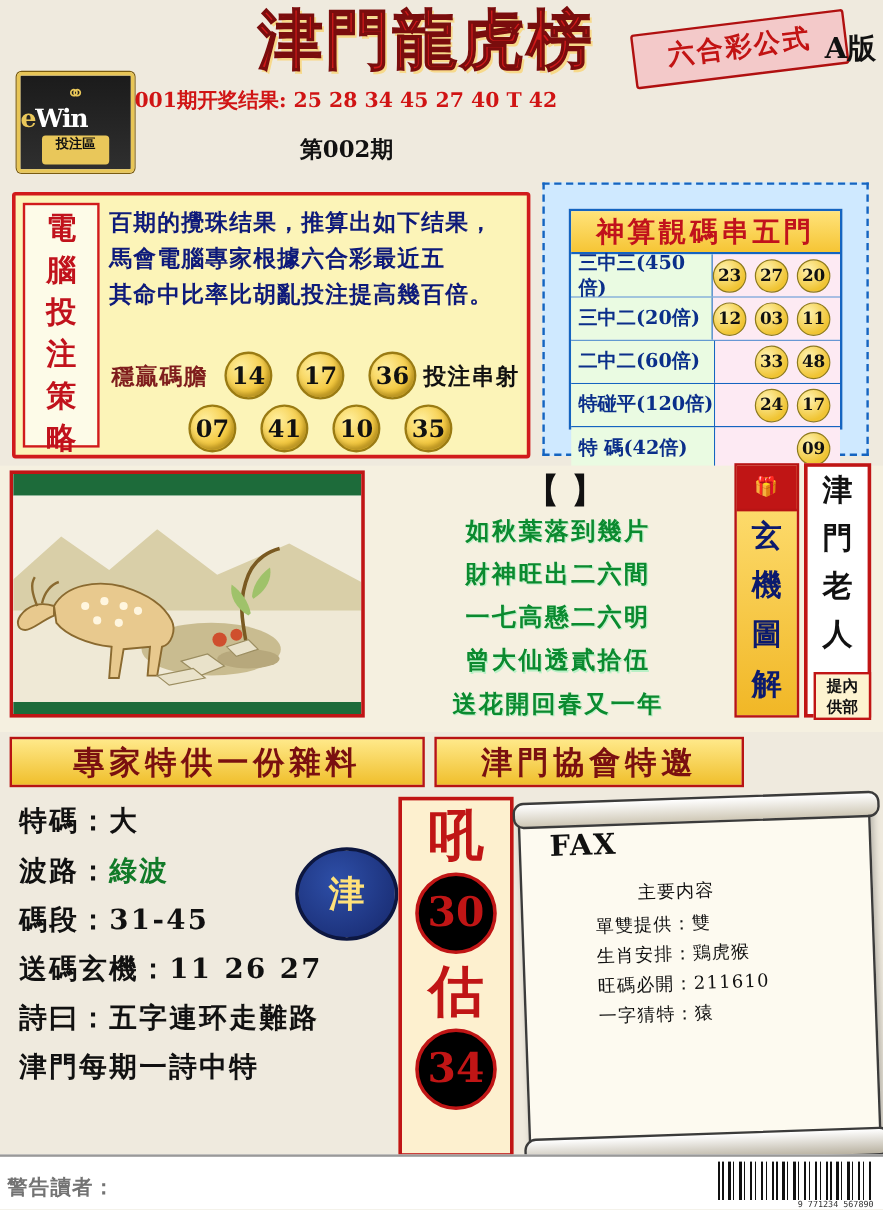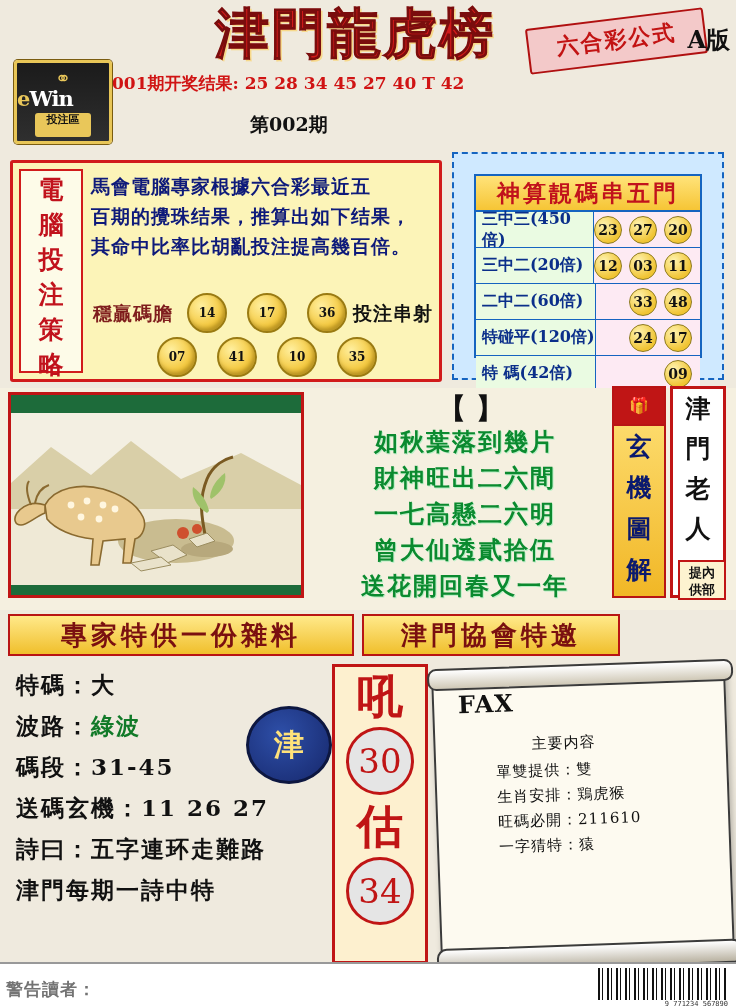--- a/index.html
+++ b/index.html
@@ -107,21 +107,21 @@
   }
   .bet-label2{
     position:absolute;right:2px;top:10px;
     font-family:"DejaVu Serif","Liberation Serif",serif;
     font-size:19px;font-weight:bold;color:#111;letter-spacing:1px;
   }
   .ball{
     width:36px;height:36px;border-radius:50%;
     display:inline-flex;align-items:center;justify-content:center;
     font-family:"DejaVu Serif","Liberation Serif",serif;
-    font-size:12px;font-weight:bold;color:#111;
+    font-size:20px;font-weight:bold;color:#111;
     border:2px solid #9a7b13;
     background:radial-gradient(circle at 34% 30%,#ffef9e,#f2c230 70%);
     box-shadow:inset -2px -3px 4px rgba(0,0,0,.25);
   }
   .ball.r1{position:absolute;left:96px;top:2px;}
   .ball.r2{position:absolute;left:156px;top:2px;}
   .ball.r3{position:absolute;left:216px;top:2px;}
   .ball.r4{position:absolute;left:66px;top:46px;}
   .ball.r5{position:absolute;left:126px;top:46px;}
   .ball.r6{position:absolute;left:186px;top:46px;}
@@ -187,21 +187,21 @@
     position:absolute;left:322px;top:392px;width:286px;height:212px;
   }
   .brk{
     position:absolute;left:116px;top:-2px;
     font-family:"DejaVu Serif","Liberation Serif",serif;
     font-size:28px;font-weight:bold;color:#111;
   }
   .verse .vl{
     display:block;text-align:center;
     font-family:"DejaVu Serif","Liberation Serif",serif;
-    font-size:24px;font-weight:bold;color:#0b8a2f;
+    font-size:20px;font-weight:bold;color:#0b8a2f;
     line-height:36px;letter-spacing:2px;
     text-shadow:1px 1px 0 #b9f0c6;
   }
   .verse .vl.first{margin-top:32px;}
 
   .xuanji{
     position:absolute;left:612px;top:386px;width:54px;height:212px;
     background:linear-gradient(#ffe27a,#f1b726);
     border:2px solid #b81414;box-sizing:border-box;
   }
@@ -274,21 +274,21 @@
   .hougu .ch{
     display:block;text-align:center;
     font-family:"DejaVu Serif","Liberation Serif",serif;
     font-size:46px;font-weight:bold;color:#c01515;line-height:58px;
   }
   .hougu .num{
     width:62px;height:62px;margin:2px auto;border-radius:50%;
     border:3px solid #c01515;
     display:flex;align-items:center;justify-content:center;
     font-family:"DejaVu Serif","Liberation Serif",serif;
-    font-size:34px;font-weight:normal;color:#c01515;background:#e5e5e5;
+    font-size:34px;font-weight:bold;color:#c01515;background:#000000;
   }
 
   
   .fax{
     position:absolute;left:436px;top:672px;width:290px;height:282px;
     background:#fdfaf0;border:2px solid #3b3b3b;
     transform:rotate(-2deg);
     box-shadow:2px 3px 6px rgba(0,0,0,.25);
   }
   .fax .rollt{
@@ -360,22 +360,22 @@
   <div class="strategy">
     <div class="vbox">
       <span>電</span>
       <span>腦</span>
       <span>投</span>
       <span>注</span>
       <span>策</span>
       <span>略</span>
     </div>
     <div class="body">
+      <span class="ln">百期的攪珠结果，推算出如下结果，</span>
       <span class="ln">馬會電腦專家根據六合彩最近五</span>
-      <span class="ln">百期的攪珠结果，推算出如下结果，</span>
       <span class="ln">其命中比率比胡亂投注提高幾百倍。</span>
     </div>
     <div class="bet-row">
       <div class="bet-label">穩贏碼膽</div>
       <div class="bet-label2">投注串射</div>
       <div class="ball r1">14</div>
       <div class="ball r2">17</div>
       <div class="ball r3">36</div>
       <div class="ball r4">07</div>
       <div class="ball r5">41</div>

